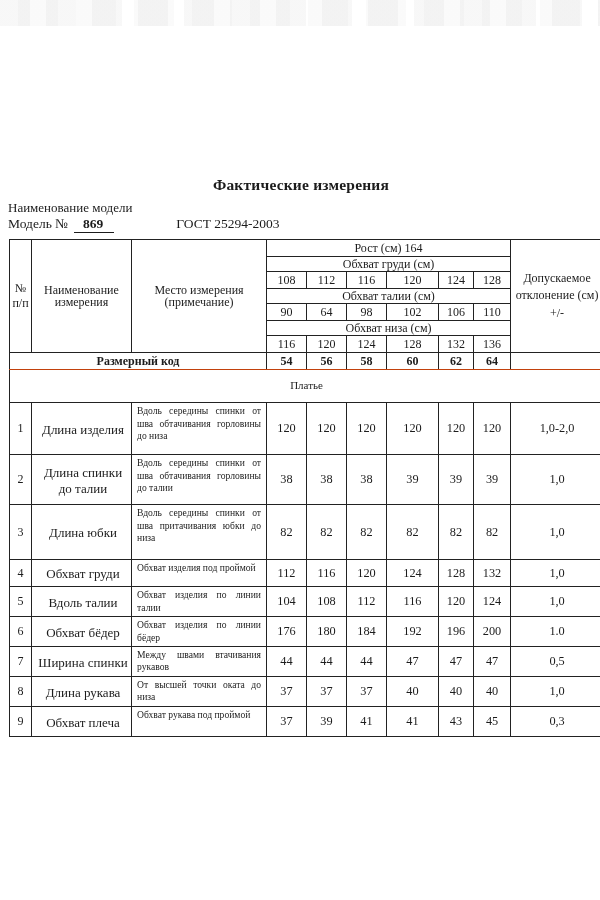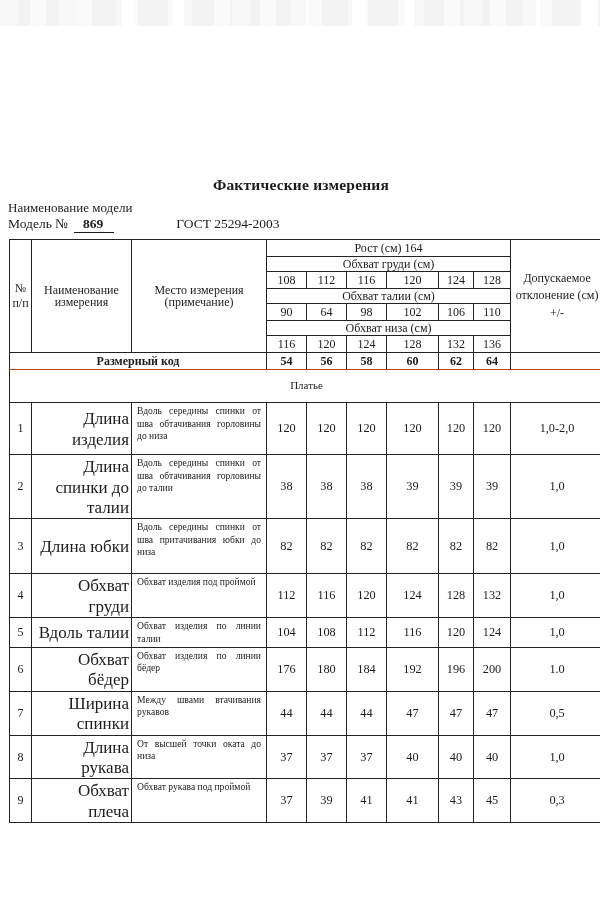--- a/index.html
+++ b/index.html
@@ -39,21 +39,21 @@
     text-align:center;vertical-align:middle;
   }
   tr.hrow td{font-size:12px;}
   td.small-hdr{font-size:11px;line-height:1.25;}
   td.dev-hdr{font-size:11.5px;line-height:1.45;}
   tr.sizecode-row td{
     font-weight:bold;border-bottom:1px solid #c2410c;font-size:12px;
   }
   tr.section-row td{font-size:11px;font-weight:normal;}
   td.name{
-    text-align:right;padding:2px 2px 0 5px;font-size:17px;line-height:1.2;
+    text-align:center;padding:2px 2px 0 5px;font-size:13px;line-height:1.2;
   }
   td.place{
     text-align:justify;vertical-align:top;
     font-size:9.6px;line-height:1.3;padding:2px 5px 2px 5px;
   }
   td.num{font-size:12px;}
   td.val{font-size:12.3px;}
   td.dev{font-size:12.3px;}
 </style>
 </head>

